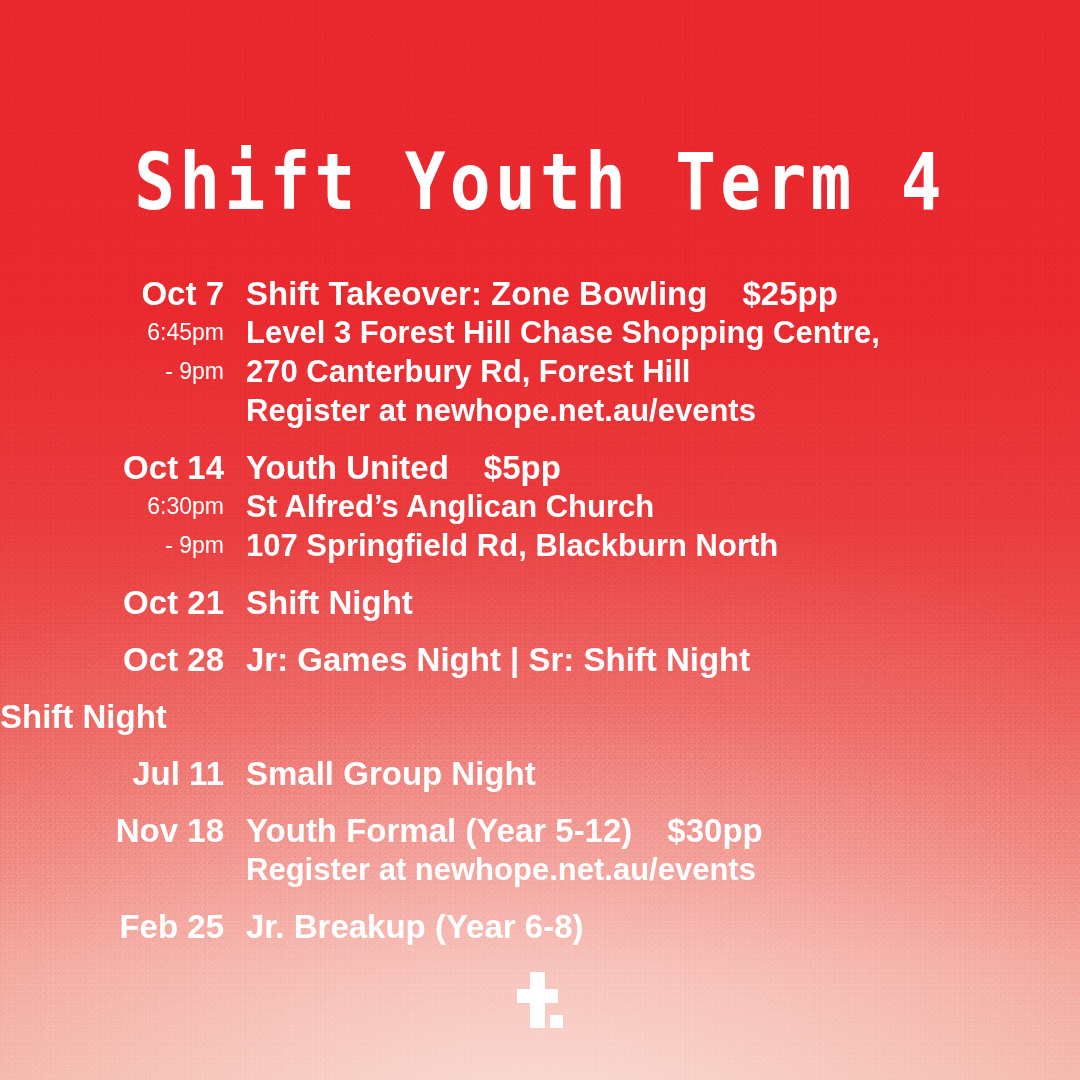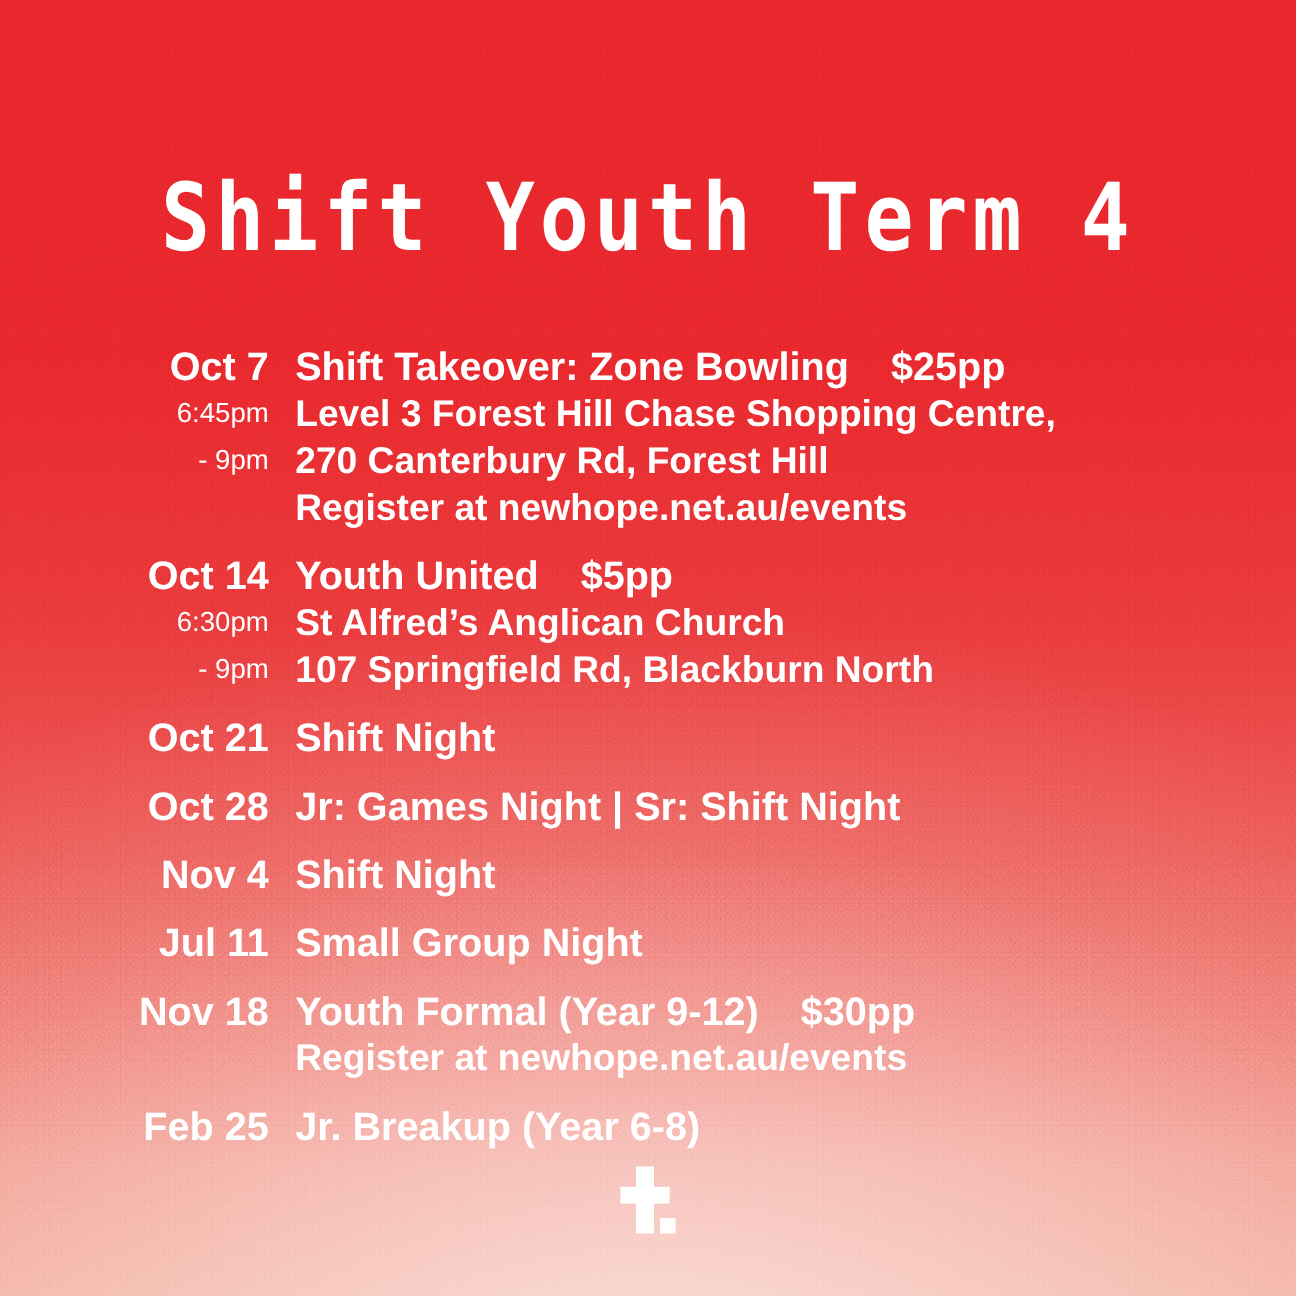--- a/index.html
+++ b/index.html
@@ -52,21 +52,21 @@
     letter-spacing: 4px;
     line-height: 76px;
     transform: scale(1.06, 1.22);
     transform-origin: 50% 0;
     white-space: nowrap;
   }
 
   
   #schedule {
     position: absolute;
-    top: 286px;
+    top: 274px;
     left: 0;
     width: 1080px;
   }
 
   .event {
     display: flex;
     flex-direction: row;
     align-items: flex-start;
     margin-bottom: 18px;
   }
@@ -202,41 +202,38 @@
       </div>
       <div class="event">
         <div class="when">
           <div class="date">Oct 28</div>
         </div>
         <div class="what">
           <div class="headline"><span>Jr: Games Night | Sr: Shift Night</span></div>
         </div>
       </div>
       <div class="event">
-        <div class="when">
-          <div class="date">Nov 4</div>
-        </div>
         <div class="what">
           <div class="headline"><span>Shift Night</span></div>
         </div>
       </div>
       <div class="event">
         <div class="when">
           <div class="date">Jul 11</div>
         </div>
         <div class="what">
           <div class="headline"><span>Small Group Night</span></div>
         </div>
       </div>
       <div class="event">
         <div class="when">
           <div class="date">Nov 18</div>
         </div>
         <div class="what">
-          <div class="headline"><span>Youth Formal (Year 9-12)</span><span class="price">$30pp</span></div>
+          <div class="headline"><span>Youth Formal (Year 5-12)</span><span class="price">$30pp</span></div>
           <div class="detail">Register at newhope.net.au/events</div>
         </div>
       </div>
       <div class="event">
         <div class="when">
           <div class="date">Feb 25</div>
         </div>
         <div class="what">
           <div class="headline"><span>Jr. Breakup (Year 6-8)</span></div>
         </div>

